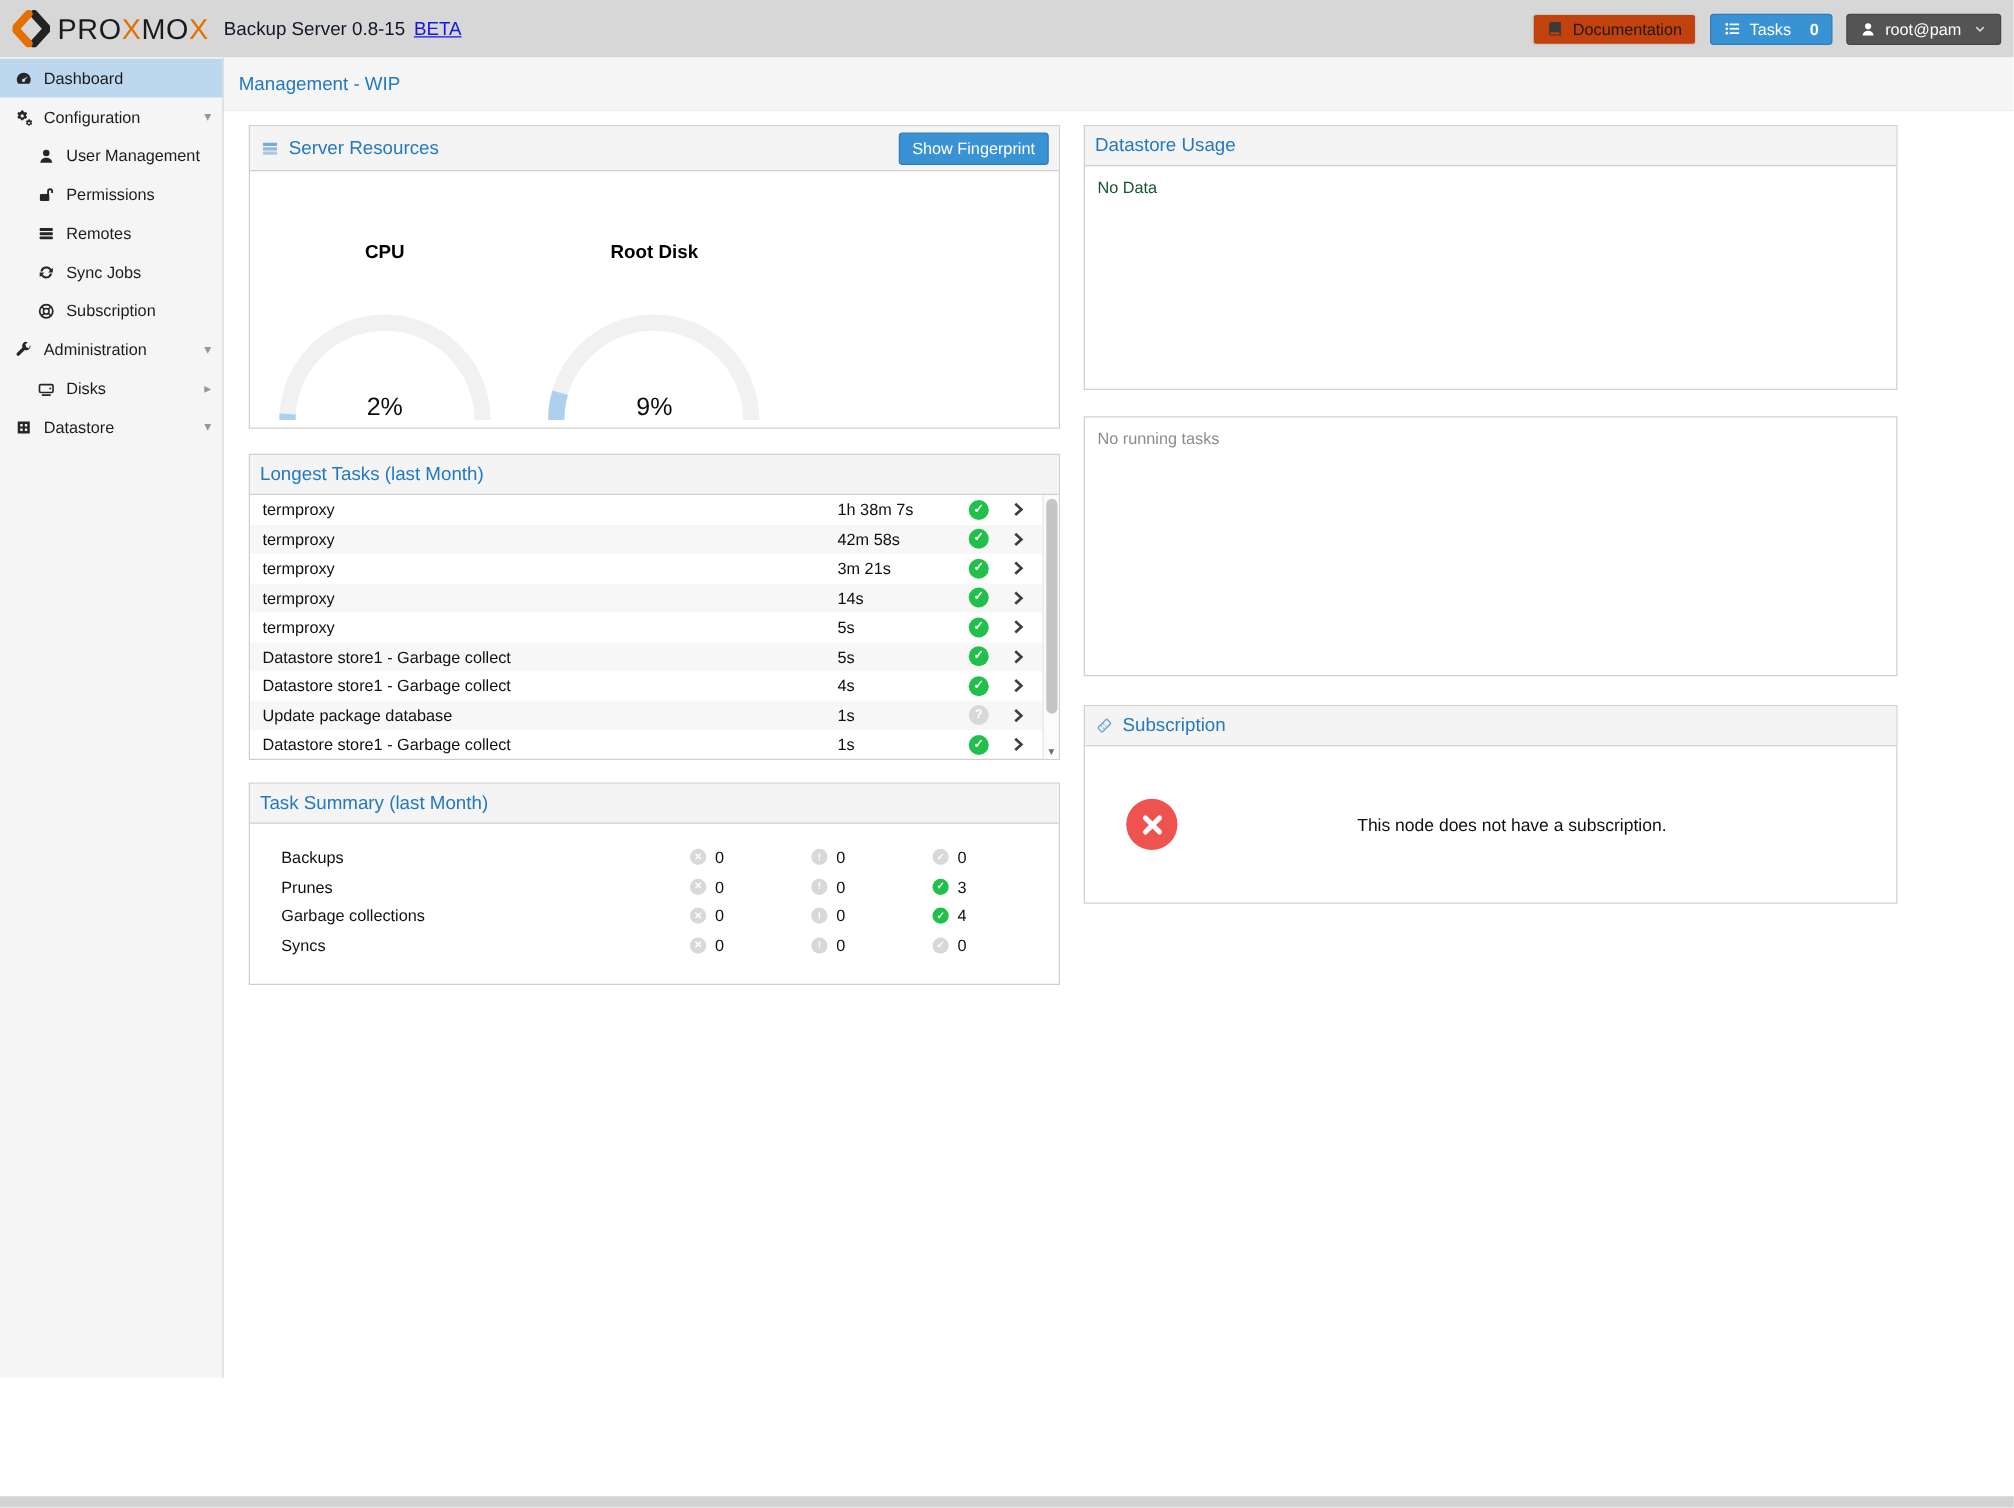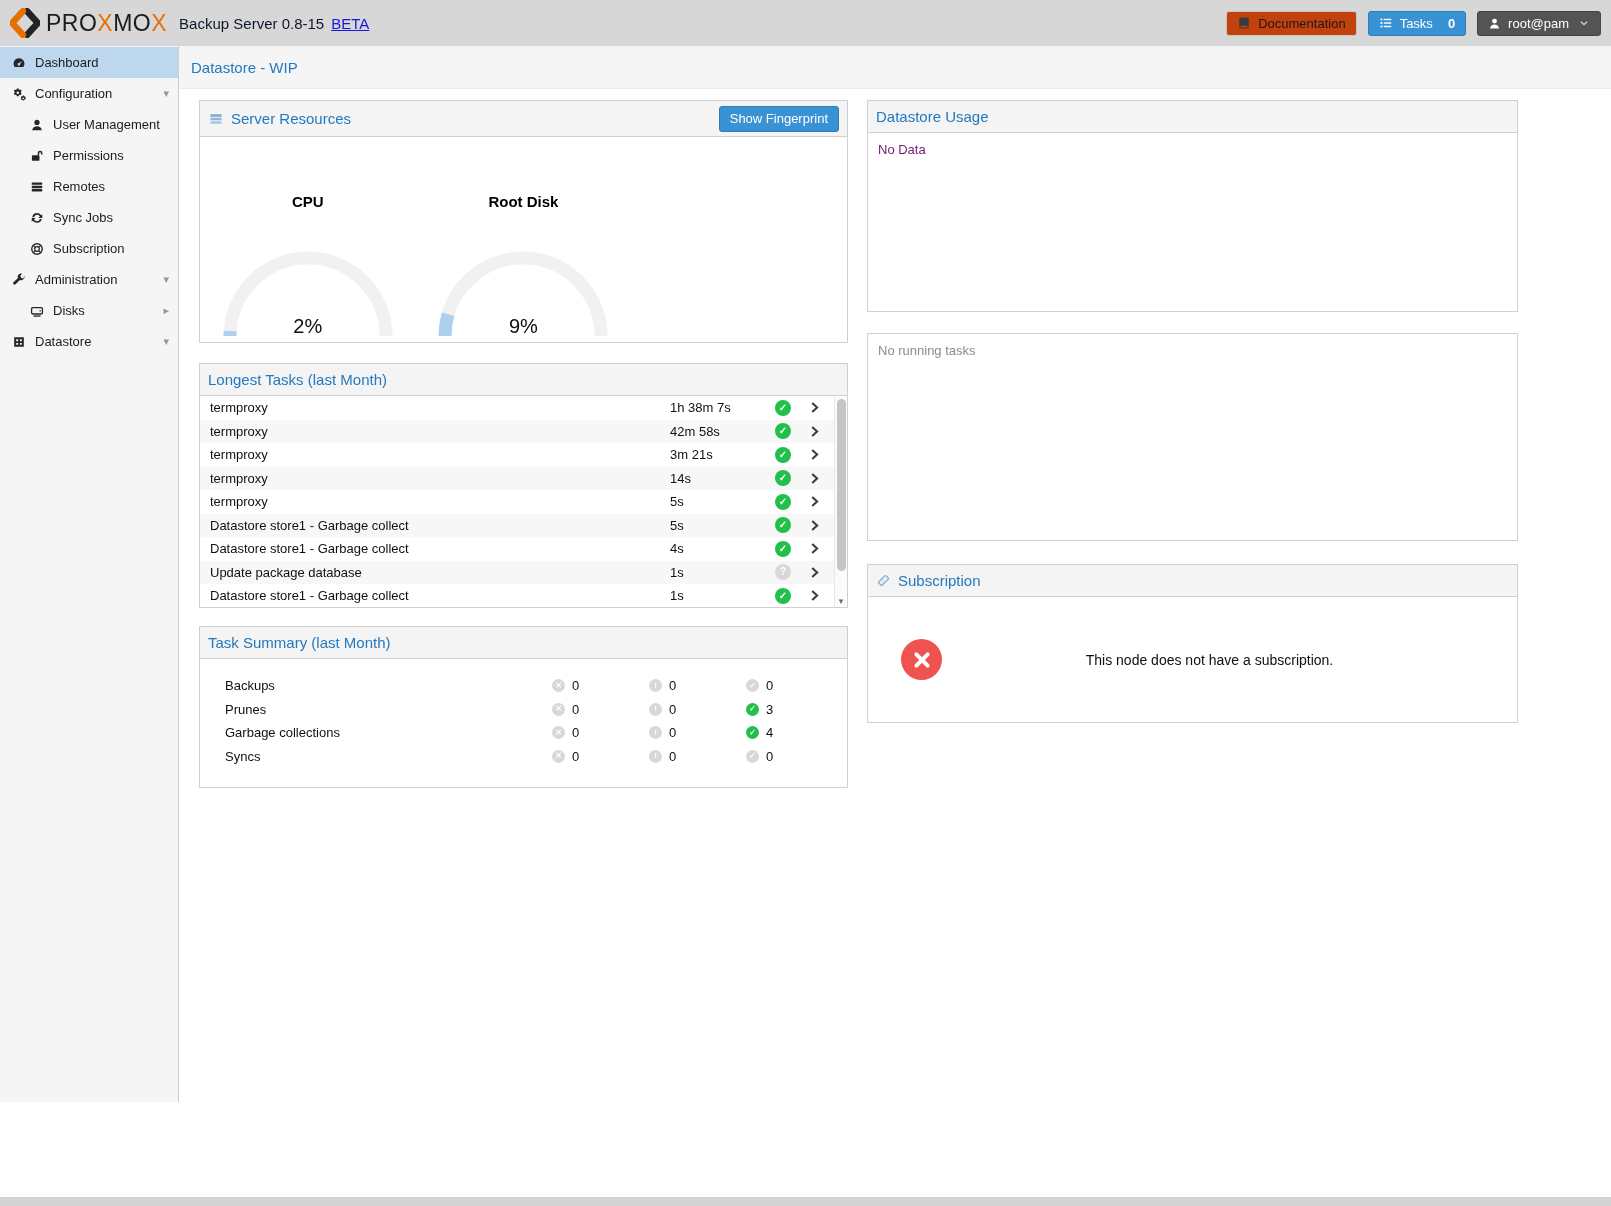--- a/index.html
+++ b/index.html
@@ -61,21 +61,21 @@
   .gauge-label { font-size:15px; font-weight:bold; color:#000; margin-bottom:30px;margin-top:20px; }
   .gauge { position:relative; width:186px; height:100px; margin:0 auto; }
   .gauge svg { display:block; }
   .gauge .pct { position:absolute; left:0; right:0; bottom:2px; text-align:center; font-size:20px; color:#0d0d0d; }
 
   
   .du-head { display:flex; height:29px; border-bottom:1px solid #cfcfcf; font-size:13px; color:#333; }
   .du-cell { display:flex; align-items:center; padding:0 9px; border-right:1px solid #e2e2e2; cursor:pointer; }
   .du-cell.sorted { background:#e4effa; }
   .du-cell .sort { margin-left:6px; color:#8aa0b4; font-size:12px; }
-  .du-body { height:178px; padding:9px 10px; font-size:13px; color:#701a75; }
+  .du-body { height:178px; padding:9px 10px; font-size:13px; color:#14532d; }
 
   
   .lt-body { position:relative; height:211px; overflow:hidden; }
   .task-row { height:23.5px; display:flex; align-items:center; font-size:13px; color:#101010; padding-left:10px; cursor:pointer; }
   .task-row:nth-child(even) { background:#f7f7f7; }
   .t-name { width:460px; overflow:hidden; white-space:nowrap; }
   .t-dur  { width:105px; }
   .t-status { width:33px; display:flex; align-items:center; }
   .t-chev { display:inline-flex; color:#3d3d3d; }
 
@@ -253,21 +253,21 @@
           <svg width="14" height="14" viewBox="0 0 16 16" fill="currentColor" fill-rule="evenodd">
             <path d="M2.5 2.5h11v11h-11zM4.8 4.8h2.2V7H4.8zm4.2 0h2.2V7H9zm-4.2 4.2h2.2v2.2H4.8zm4.2 0h2.2v2.2H9z"></path>
           </svg>
         </span>
         <span class="lbl">Datastore</span>
         <span class="chev">▾</span>
       </div>
     </div>
 
   <div class="main">
-    <div class="page-title">Datastore - WIP</div>
+    <div class="page-title">Management - WIP</div>
 
     <div class="content">
 
       <div class="col-left">
 
         <div class="panel mb20">
           <div class="panel-hd hd-tall">
             <span class="icon" id="ic-srv">
                 <svg width="16" height="14" viewBox="0 0 16 16" fill="#76aad8">
                   <rect x="1.5" y="2.6" width="13" height="2.9" rx="0.7"></rect>

